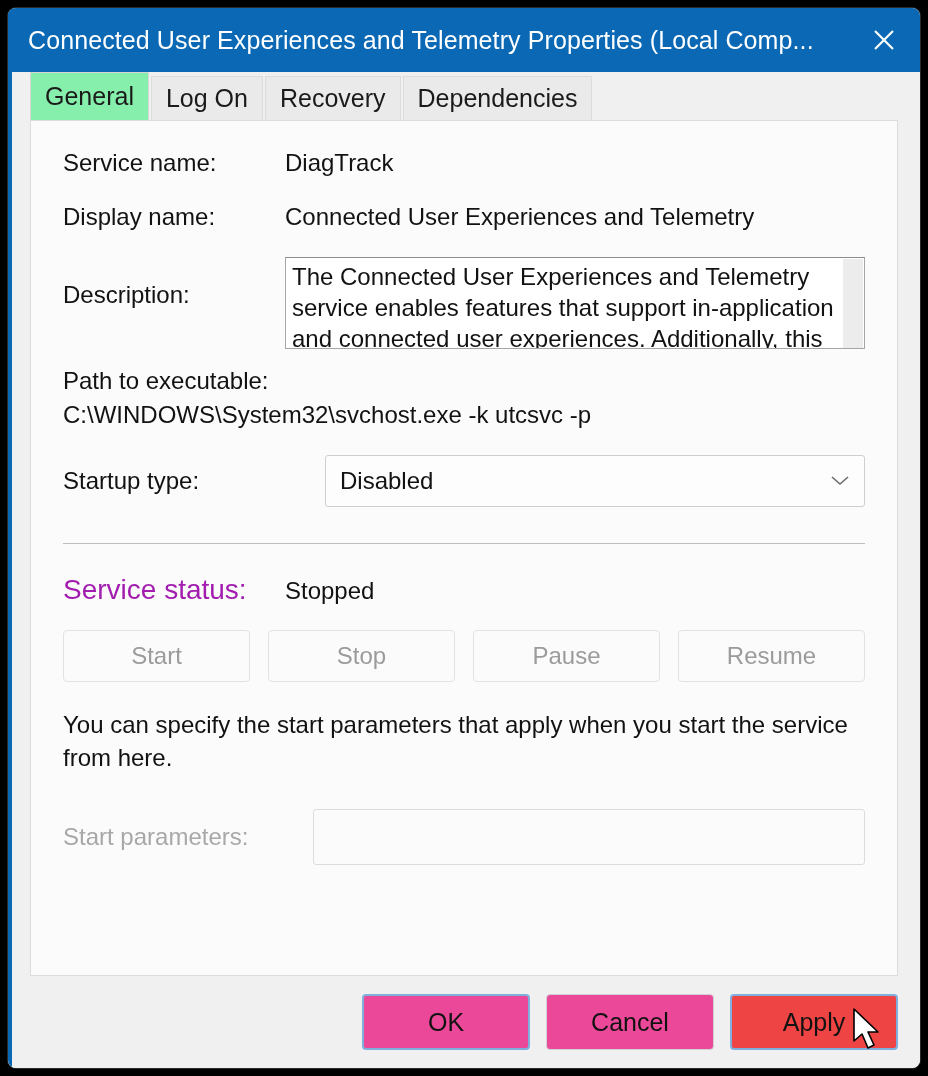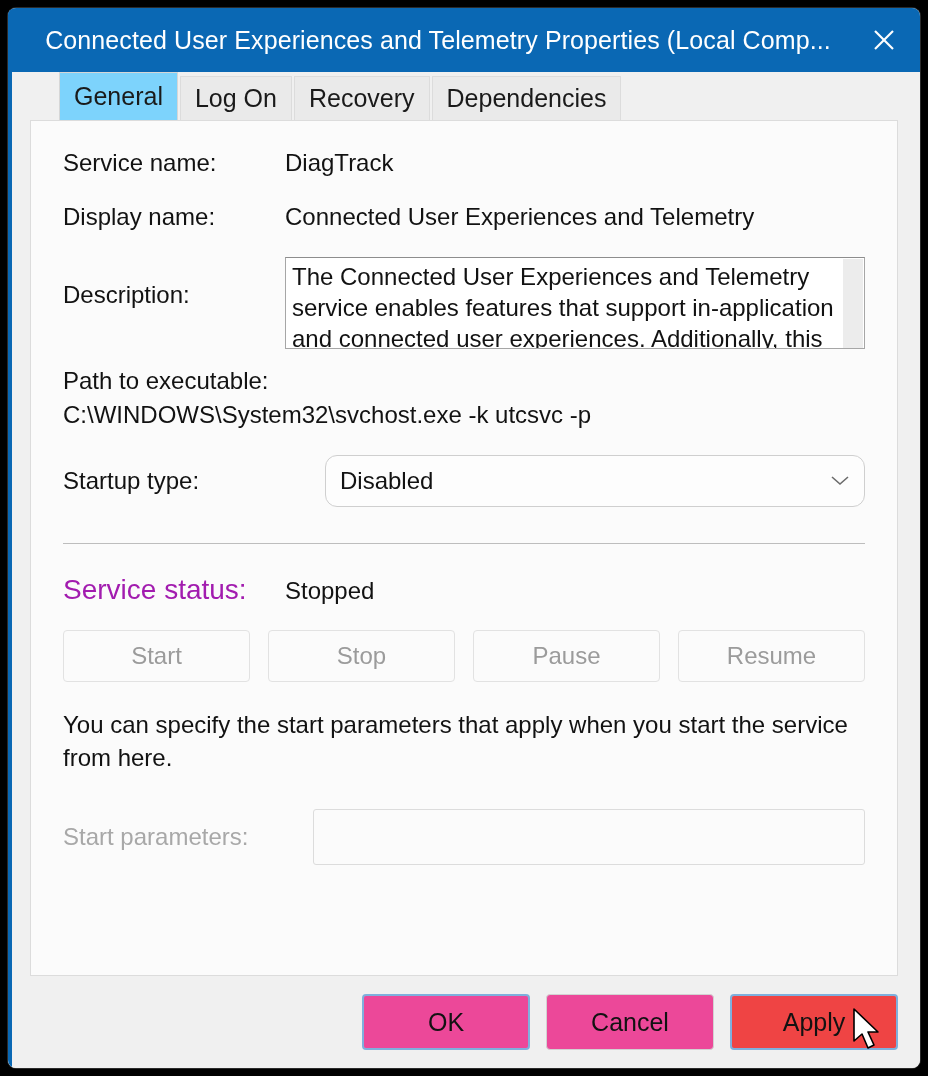--- a/index.html
+++ b/index.html
@@ -24,21 +24,20 @@
   }
 
   
   #title-bar {
     height: 64px;
     background: #0a68b4;
     display: flex;
     align-items: center;
     flex: 0 0 auto;
     position: relative;
-    text-align: center;
   }
   #title-text {
     color: #ffffff;
     font-size: 25px;
     padding-left: 20px;
     white-space: nowrap;
     overflow: hidden;
     letter-spacing: 0.1px;
     flex: 1 1 auto;
   }
@@ -77,25 +76,24 @@
     font-size: 25px;
     color: #1a1a1a;
     background: #eaeaea;
     border: 1px solid #dcdcdc;
     border-bottom: none;
     margin-right: 2px;
     cursor: default;
     white-space: nowrap;
   }
   .tab.active {
-    background: #7dd3fc;
+    background: #86efac;
     border-color: #d6d6d6;
     height: 48px;
     font-weight: 400;
-    margin-left: 29px;
   }
 
   
   #content-panel {
     margin: 0 22px 0 22px;
     background: #fbfbfb;
     border: 1px solid #dcdcdc;
     flex: 1 1 auto;
     position: relative;
     padding: 28px 32px 0 32px;
@@ -179,21 +177,21 @@
     flex: 0 0 222px;
     font-size: 24px;
     color: #121212;
   }
   #startup-select {
     position: relative;
     width: 604px;
     height: 52px;
     background: #fdfdfd;
     border: 1px solid #cfcfcf;
-    border-radius: 12px;
+    border-radius: 3px;
     display: flex;
     align-items: center;
     cursor: default;
   }
   #startup-value {
     font-size: 24px;
     color: #121212;
     padding-left: 14px;
   }
   #startup-chevron {

